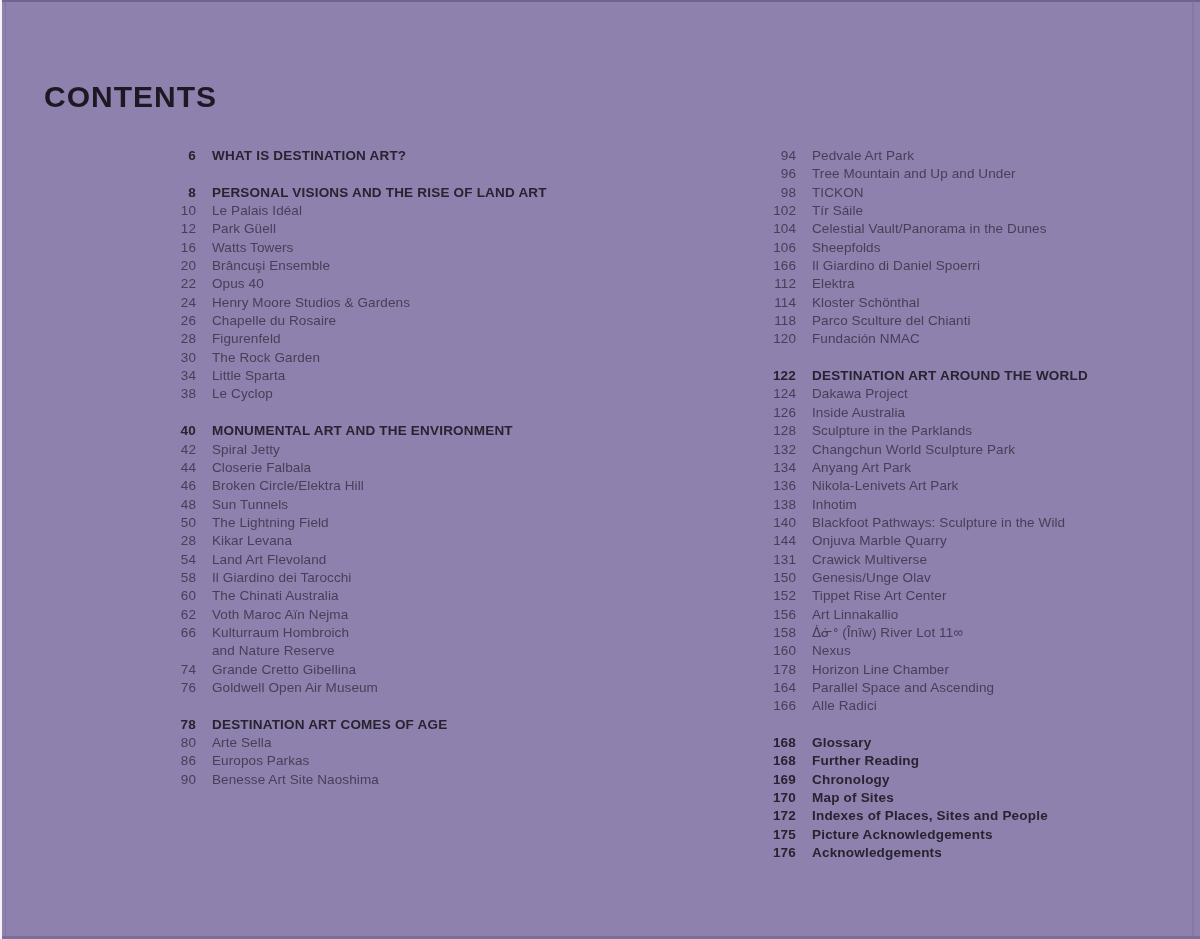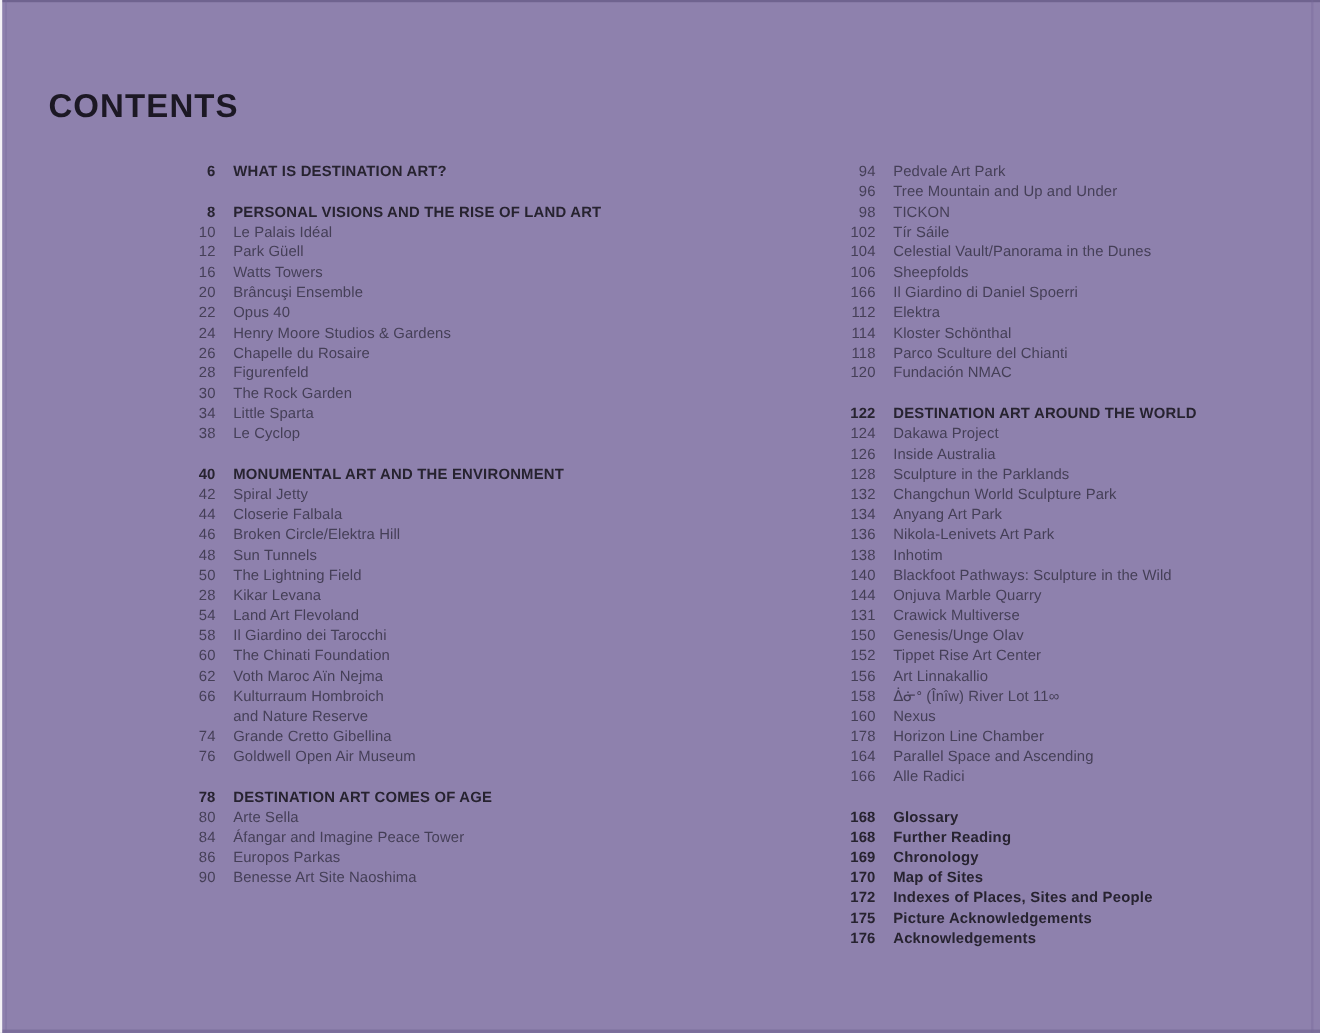--- a/index.html
+++ b/index.html
@@ -136,21 +136,21 @@
         <div class="row">
           <span class="num">54</span>
           <span class="entry">Land Art Flevoland</span>
         </div>
         <div class="row">
           <span class="num">58</span>
           <span class="entry">Il Giardino dei Tarocchi</span>
         </div>
         <div class="row">
           <span class="num">60</span>
-          <span class="entry">The Chinati Foundation</span>
+          <span class="entry">The Chinati Australia</span>
         </div>
         <div class="row">
           <span class="num">62</span>
           <span class="entry">Voth Maroc Aïn Nejma</span>
         </div>
         <div class="row">
           <span class="num">66</span>
           <span class="entry">Kulturraum Hombroich</span>
         </div>
         <div class="row">
@@ -167,24 +167,20 @@
         </div>
       </div>
       <div class="block">
         <div class="row bold">
           <span class="num">78</span>
           <span class="entry">DESTINATION ART COMES OF AGE</span>
         </div>
         <div class="row">
           <span class="num">80</span>
           <span class="entry">Arte Sella</span>
-        </div>
-        <div class="row">
-          <span class="num">84</span>
-          <span class="entry">Áfangar and Imagine Peace Tower</span>
         </div>
         <div class="row">
           <span class="num">86</span>
           <span class="entry">Europos Parkas</span>
         </div>
         <div class="row">
           <span class="num">90</span>
           <span class="entry">Benesse Art Site Naoshima</span>
         </div>
       </div>

